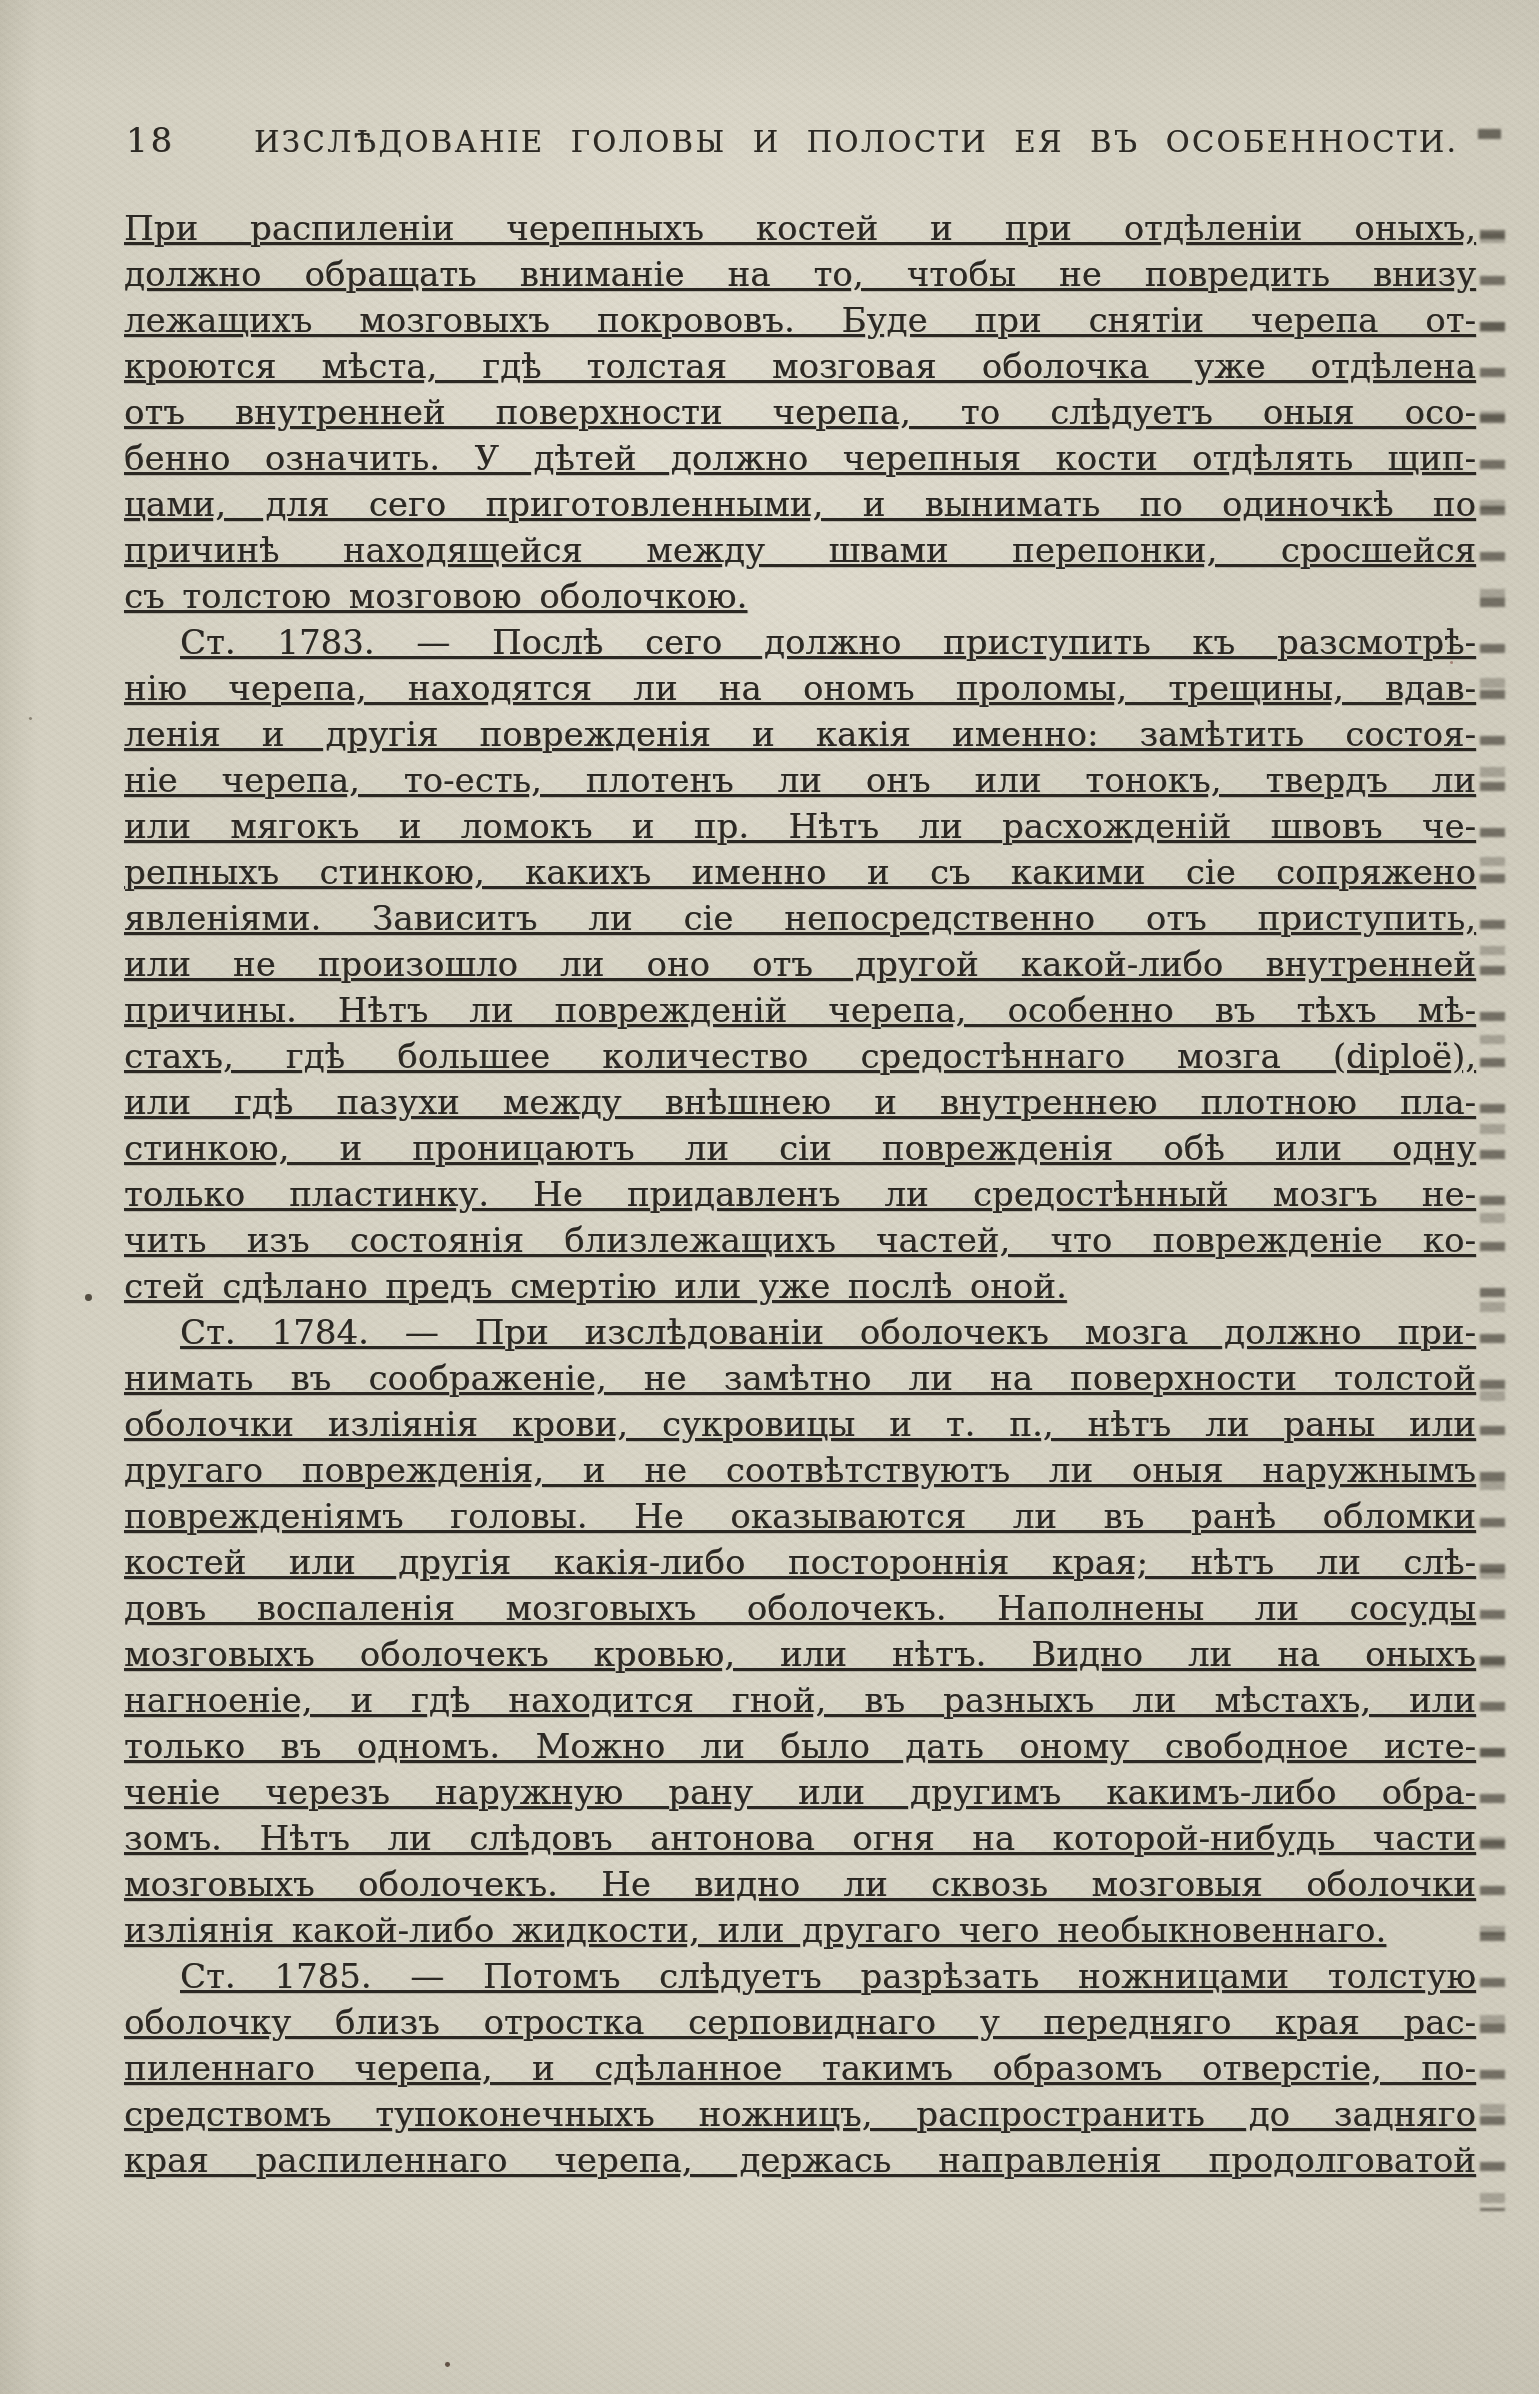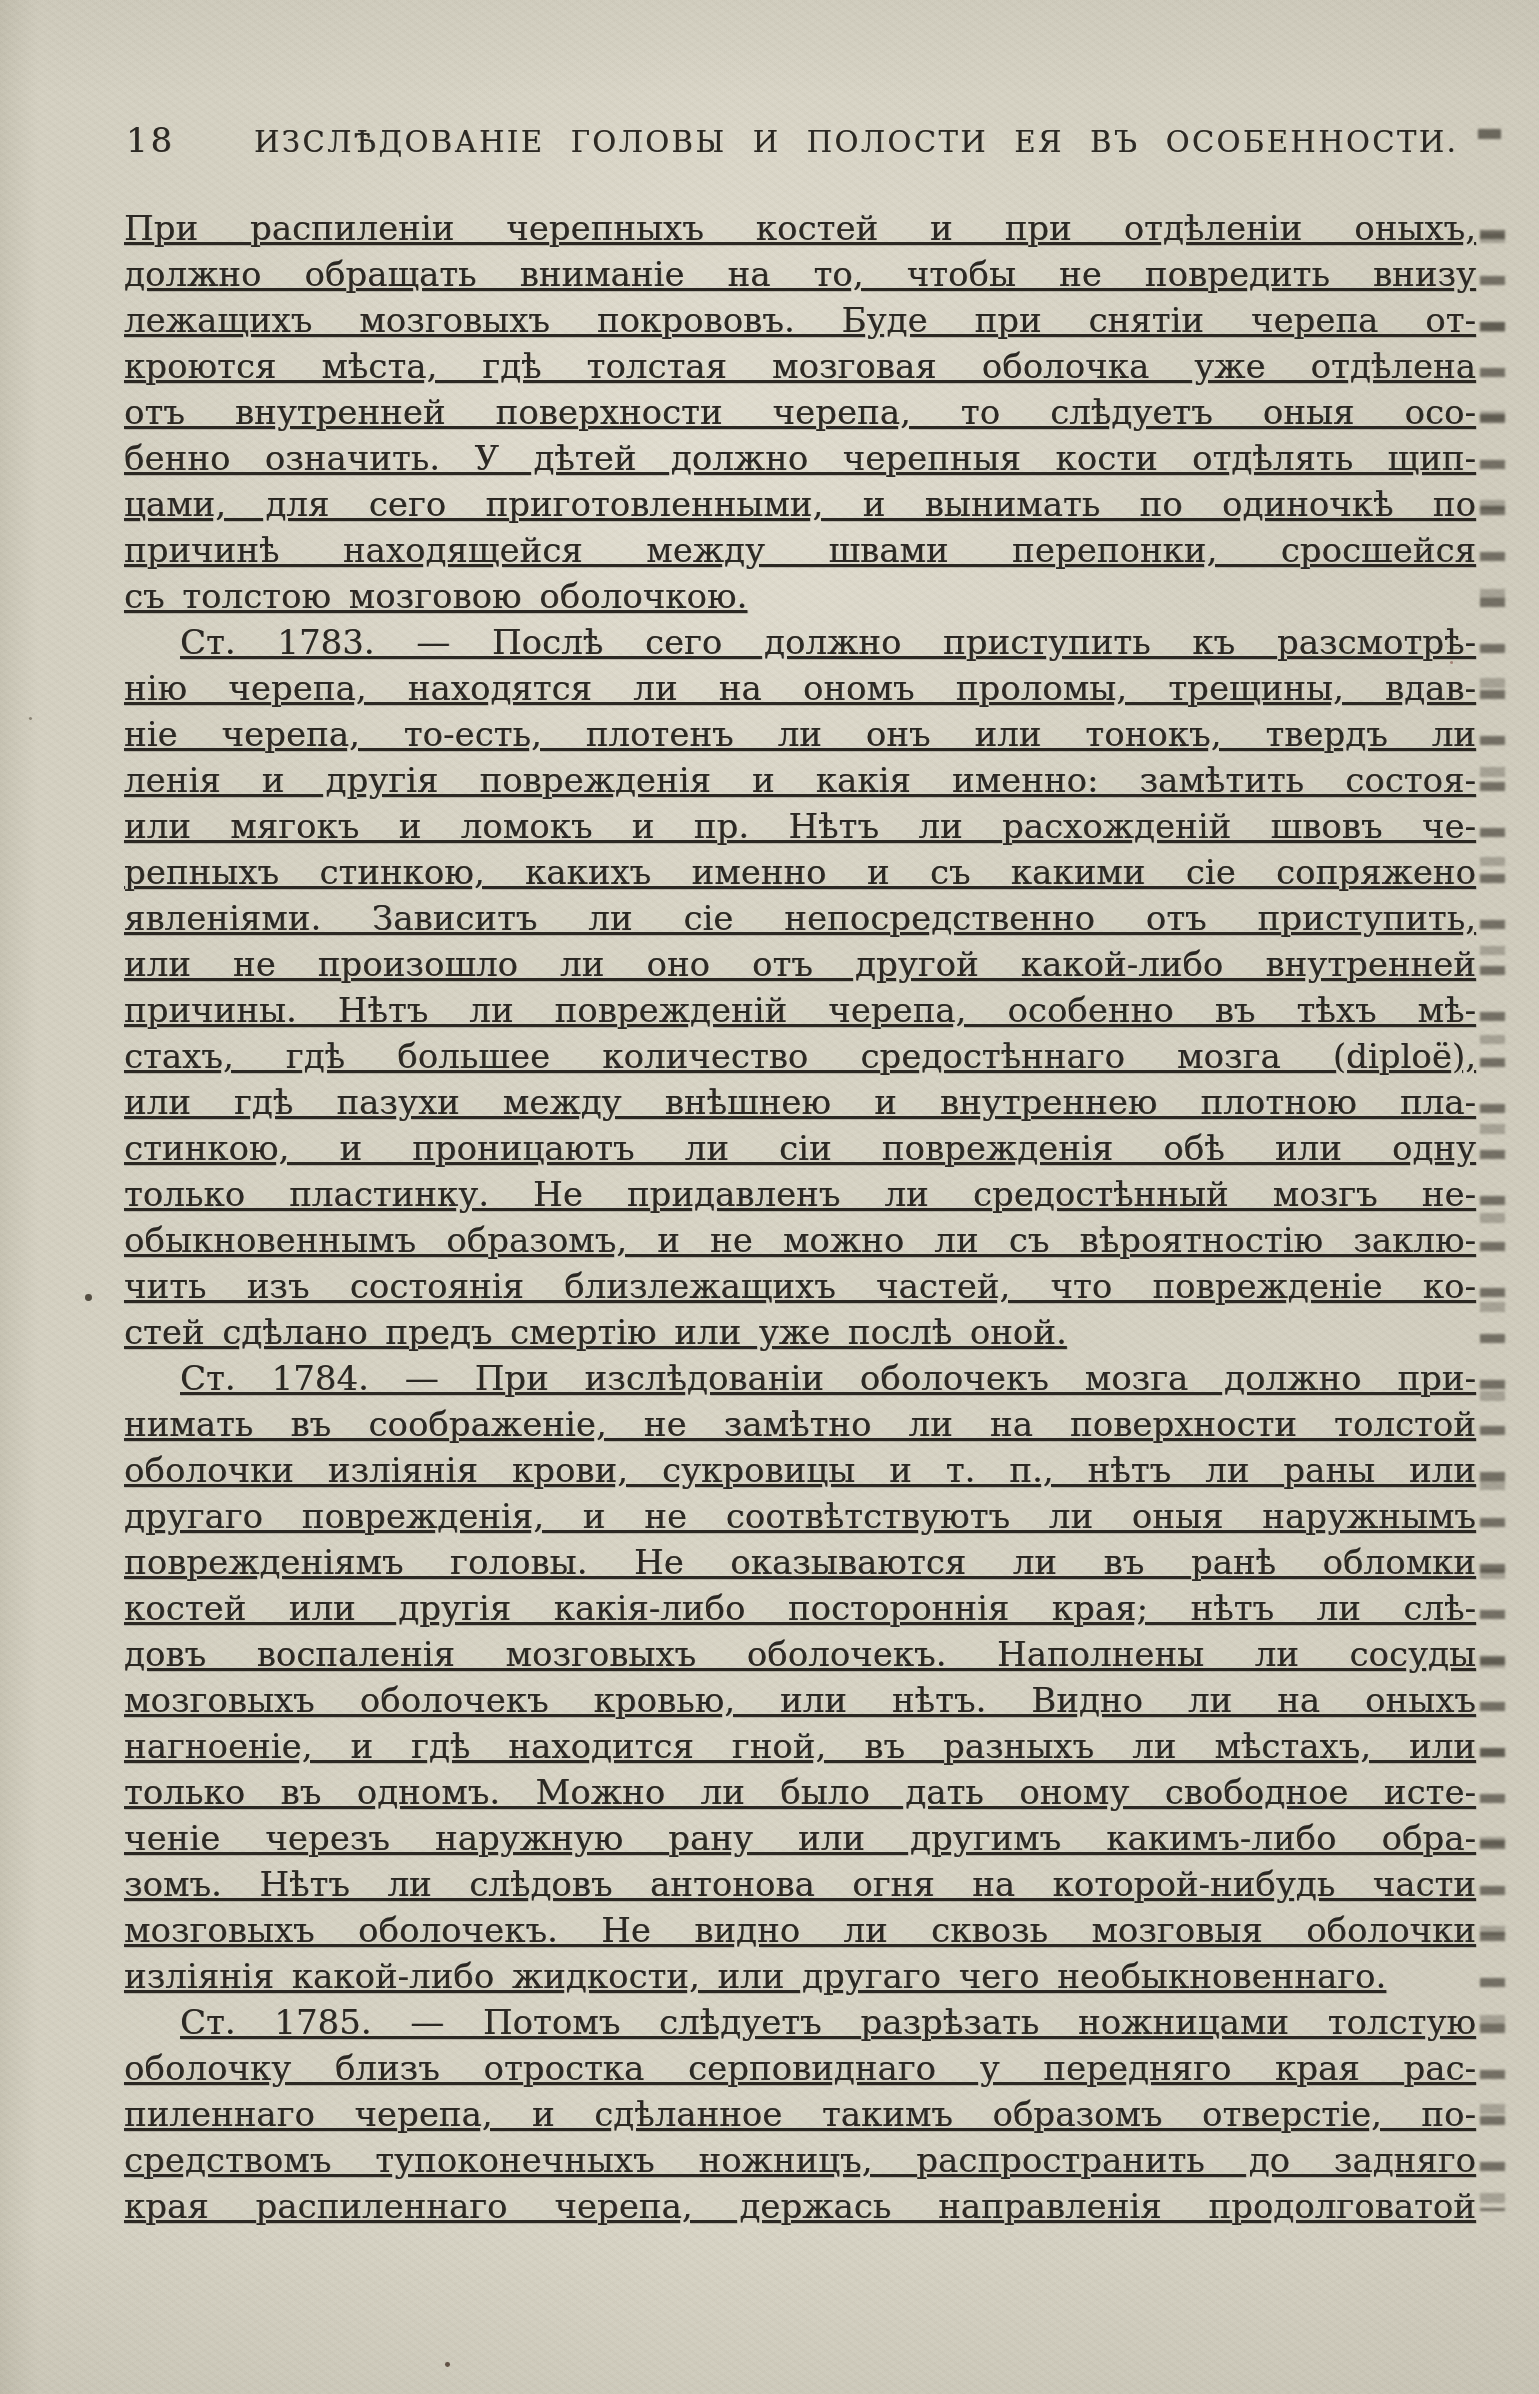--- a/index.html
+++ b/index.html
@@ -135,32 +135,31 @@
       <div class="line">должно обращать вниманіе на то, чтобы не повредить внизу</div>
       <div class="line">лежащихъ мозговыхъ покрововъ. Буде при снятіи черепа от-</div>
       <div class="line">кроются мѣста, гдѣ толстая мозговая оболочка уже отдѣлена</div>
       <div class="line">отъ внутренней поверхности черепа, то слѣдуетъ оныя осо-</div>
       <div class="line">бенно означить. У дѣтей должно черепныя кости отдѣлять щип-</div>
       <div class="line">цами, для сего приготовленными, и вынимать по одиночкѣ по</div>
       <div class="line">причинѣ находящейся между швами перепонки, сросшейся</div>
       <div class="line end">съ толстою мозговою оболочкою.</div>
       <div class="line indent">Ст. 1783. — Послѣ сего должно приступить къ разсмотрѣ-</div>
       <div class="line">нію черепа, находятся ли на ономъ проломы, трещины, вдав-</div>
+      <div class="line">ленія и другія поврежденія и какія именно: замѣтить состоя-</div>
       <div class="line">ніе черепа, то-есть, плотенъ ли онъ или тонокъ, твердъ ли</div>
-      <div class="line">ленія и другія поврежденія и какія именно: замѣтить состоя-</div>
       <div class="line">или мягокъ и ломокъ и пр. Нѣтъ ли расхожденій швовъ че-</div>
       <div class="line">репныхъ стинкою, какихъ именно и съ какими сіе сопряжено</div>
       <div class="line">явленіями. Зависитъ ли сіе непосредственно отъ приступить,</div>
       <div class="line">или не произошло ли оно отъ другой какой-либо внутренней</div>
       <div class="line">причины. Нѣтъ ли поврежденій черепа, особенно въ тѣхъ мѣ-</div>
       <div class="line">стахъ, гдѣ большее количество средостѣннаго мозга (diploë),</div>
       <div class="line">или гдѣ пазухи между внѣшнею и внутреннею плотною пла-</div>
       <div class="line">стинкою, и проницаютъ ли сіи поврежденія обѣ или одну</div>
       <div class="line">только пластинку. Не придавленъ ли средостѣнный мозгъ не-</div>
-      <div class="line">обыкновеннымъ образомъ, и не можно ли съ вѣроятностію заклю-</div>
       <div class="line">чить изъ состоянія близлежащихъ частей, что поврежденіе ко-</div>
       <div class="line end">стей сдѣлано предъ смертію или уже послѣ оной.</div>
       <div class="line indent">Ст. 1784. — При изслѣдованіи оболочекъ мозга должно при-</div>
       <div class="line">нимать въ соображеніе, не замѣтно ли на поверхности толстой</div>
       <div class="line">оболочки изліянія крови, сукровицы и т. п., нѣтъ ли раны или</div>
       <div class="line">другаго поврежденія, и не соотвѣтствуютъ ли оныя наружнымъ</div>
       <div class="line">поврежденіямъ головы. Не оказываются ли въ ранѣ обломки</div>
       <div class="line">костей или другія какія-либо постороннія края; нѣтъ ли слѣ-</div>
       <div class="line">довъ воспаленія мозговыхъ оболочекъ. Наполнены ли сосуды</div>
       <div class="line">мозговыхъ оболочекъ кровью, или нѣтъ. Видно ли на оныхъ</div>

